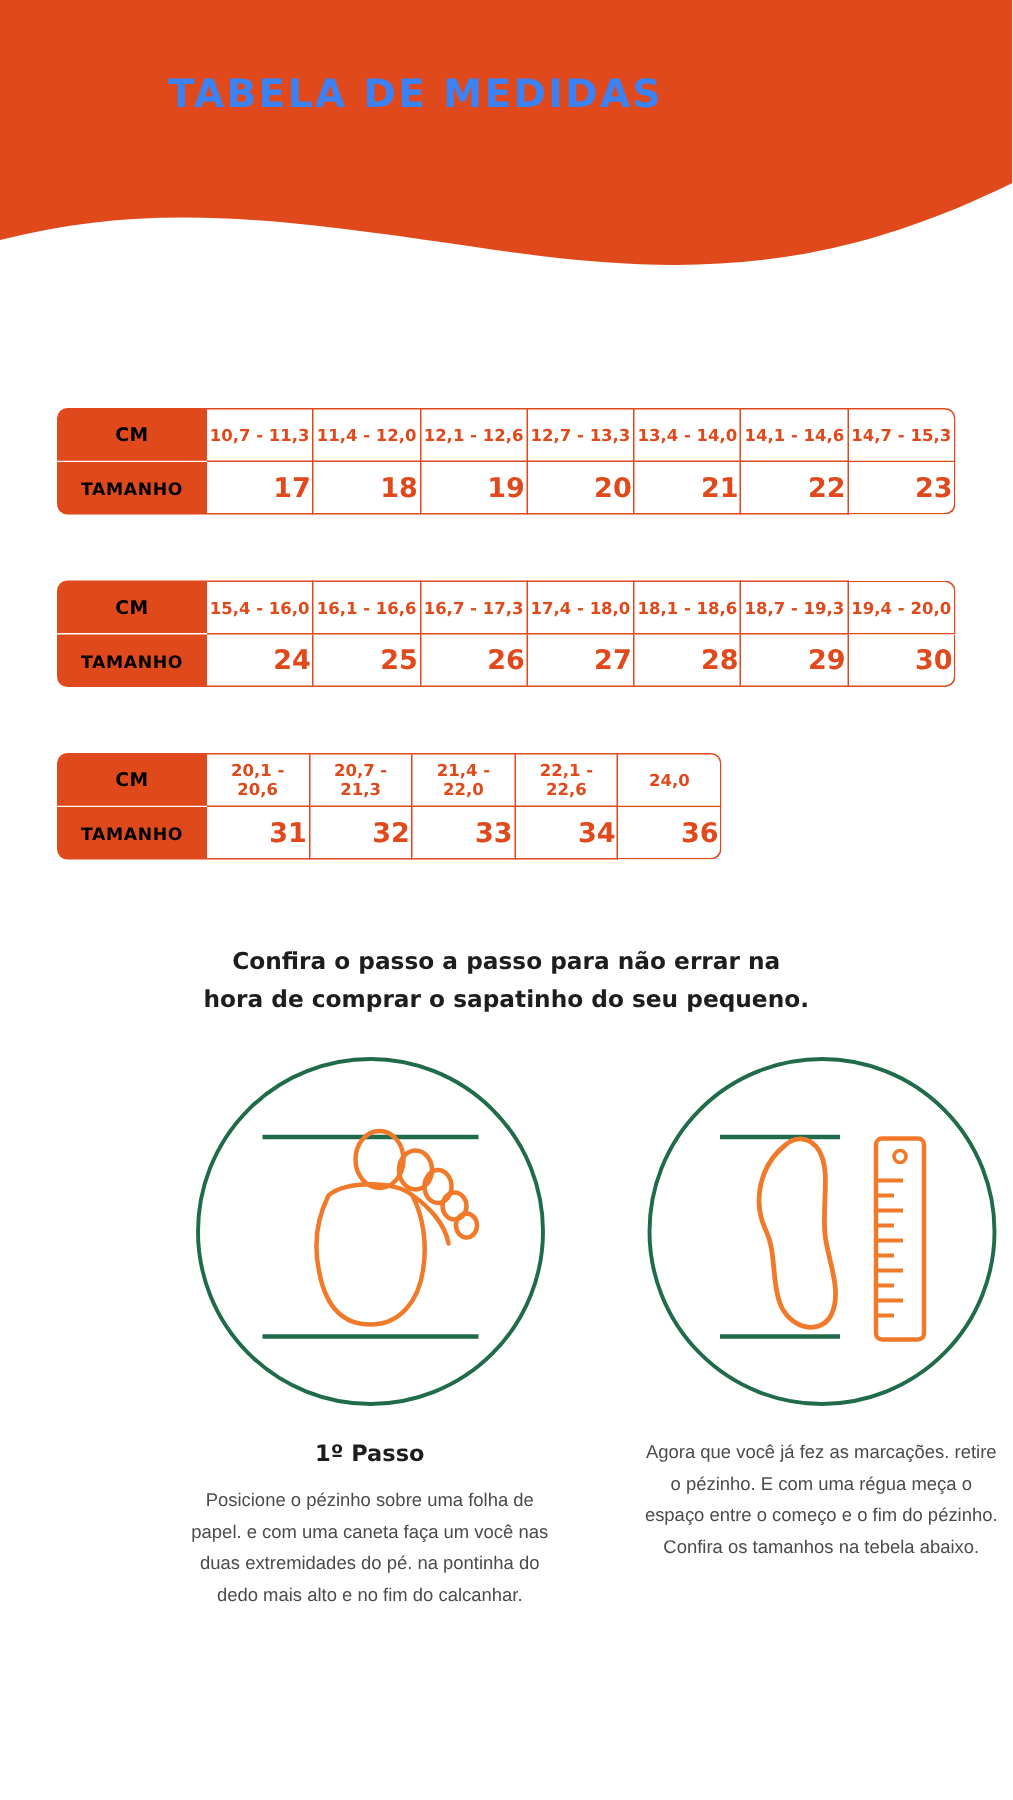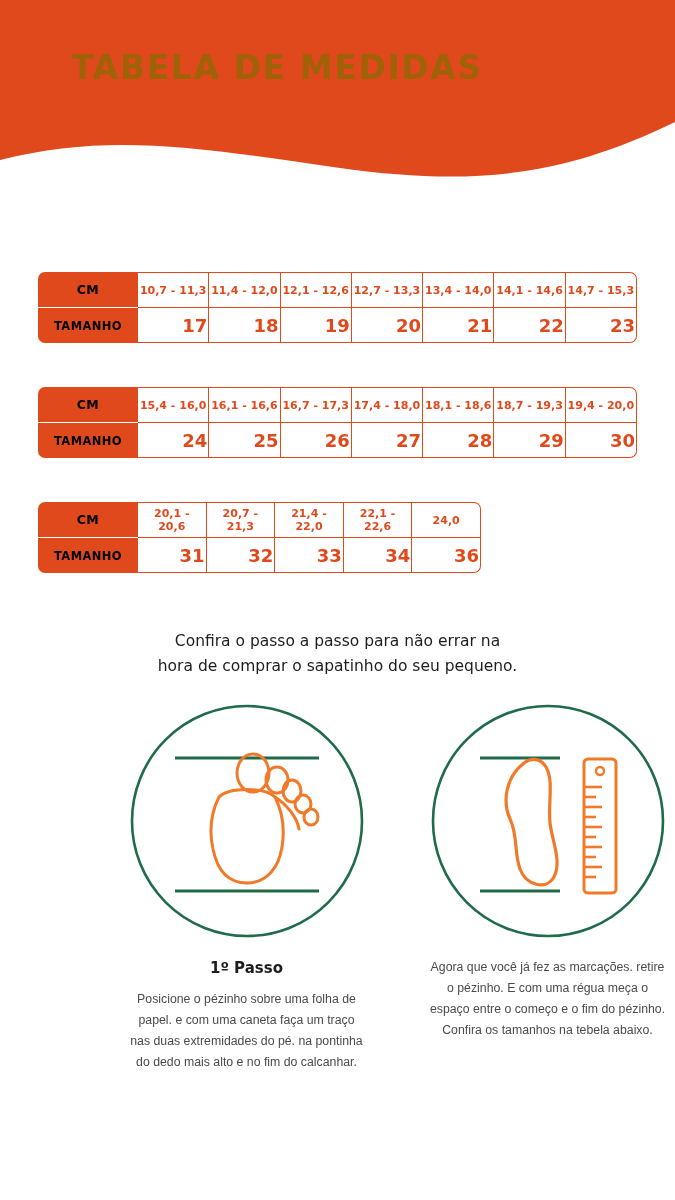--- a/index.html
+++ b/index.html
@@ -28,22 +28,22 @@
     left: 0;
     width: 675px;
     height: 190px;
   }
   .header-title {
     position: absolute;
     top: 48px;
     left: 0;
     width: 554px;
     text-align: center;
-    color: #a16207;
-    font-size: 33px;
+    color: #3b82f6;
+    font-size: 26px;
     font-weight: bold;
     letter-spacing: 1.6px;
     font-family: "DejaVu Sans", sans-serif;
   }
 
   
   .tables {
     margin-top: 82px;
     padding-left: 38px;
     padding-right: 38px;
@@ -107,21 +107,21 @@
   }
 
   
   .steps {
     margin-top: 56px;
     text-align: center;
   }
   .steps-heading {
     color: #1d1d1b;
     font-size: 15.5px;
-    font-weight: normal;
+    font-weight: bold;
     line-height: 25px;
     padding: 0 60px;
     font-family: "DejaVu Sans", sans-serif;
   }
   .steps-row {
     display: flex;
     justify-content: flex-end;
     gap: 46px;
     margin-top: 22px;
   }
@@ -257,21 +257,21 @@
         <path d="M92,96 C84,112 82,130 86,148 C90,168 100,182 120,182 C140,182 152,166 155,146 C158,128 155,110 148,96 C138,86 102,86 92,96 Z" fill="none" stroke="#F07A2A" stroke-width="3" stroke-linejoin="round"></path>
 
         <ellipse cx="126" cy="72" rx="16" ry="19" fill="none" stroke="#F07A2A" stroke-width="3"></ellipse>
         <ellipse cx="150" cy="79" rx="11" ry="13" fill="none" stroke="#F07A2A" stroke-width="3"></ellipse>
         <ellipse cx="165" cy="90" rx="9" ry="11" fill="none" stroke="#F07A2A" stroke-width="3"></ellipse>
         <ellipse cx="176" cy="103" rx="8" ry="9" fill="none" stroke="#F07A2A" stroke-width="3"></ellipse>
         <ellipse cx="184" cy="116" rx="7" ry="8" fill="none" stroke="#F07A2A" stroke-width="3"></ellipse>
         <path d="M148,96 C160,104 170,116 172,128" fill="none" stroke="#F07A2A" stroke-width="3" stroke-linecap="round"></path>
       </svg>
       <div class="step-title">1º Passo</div>
-      <div class="step-text">Posicione o pézinho sobre uma folha de papel. e com uma caneta faça um traço nas duas extremidades do pé. na pontinha do dedo mais alto e no fim do calcanhar.</div>
+      <div class="step-text">Posicione o pézinho sobre uma folha de papel. e com uma caneta faça um você nas duas extremidades do pé. na pontinha do dedo mais alto e no fim do calcanhar.</div>
     </div>
 
     <div class="step">
       <svg class="step-circle" viewBox="0 0 240 240">
         <circle cx="120" cy="120" r="115" fill="none" stroke="#1F6B4A" stroke-width="2.6"></circle>
         <line x1="52" y1="57" x2="132" y2="57" stroke="#1F6B4A" stroke-width="3"></line>
         <line x1="52" y1="190" x2="132" y2="190" stroke="#1F6B4A" stroke-width="3"></line>
 
         <path d="M96,62 C78,76 74,100 82,118 C90,134 86,152 92,168 C98,184 118,190 126,176 C134,160 124,140 122,122 C120,100 126,80 118,66 C112,56 102,57 96,62 Z" fill="none" stroke="#F07A2A" stroke-width="3.2" stroke-linejoin="round"></path>
 

